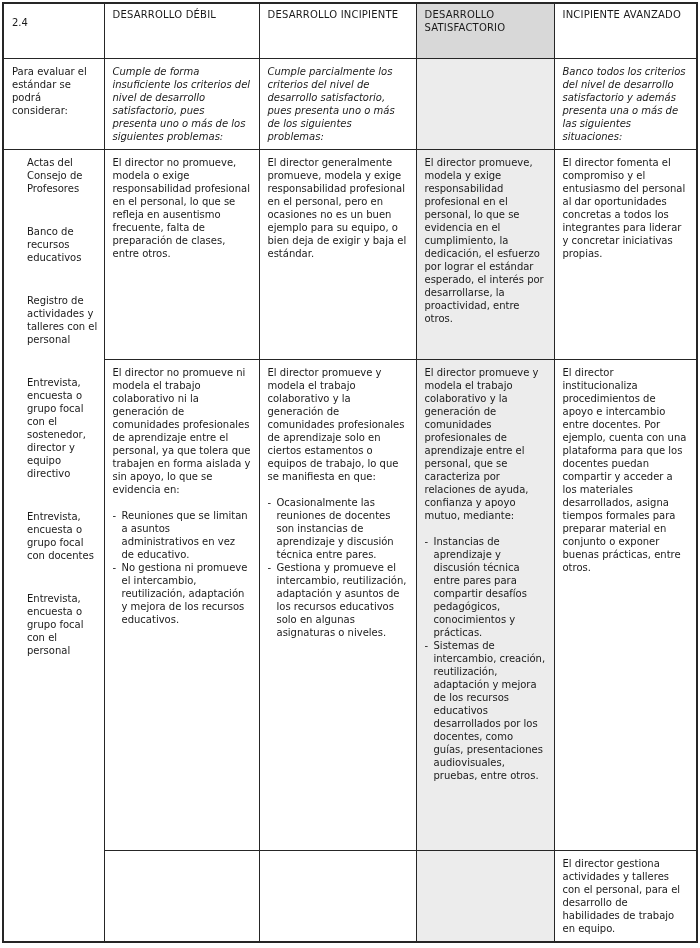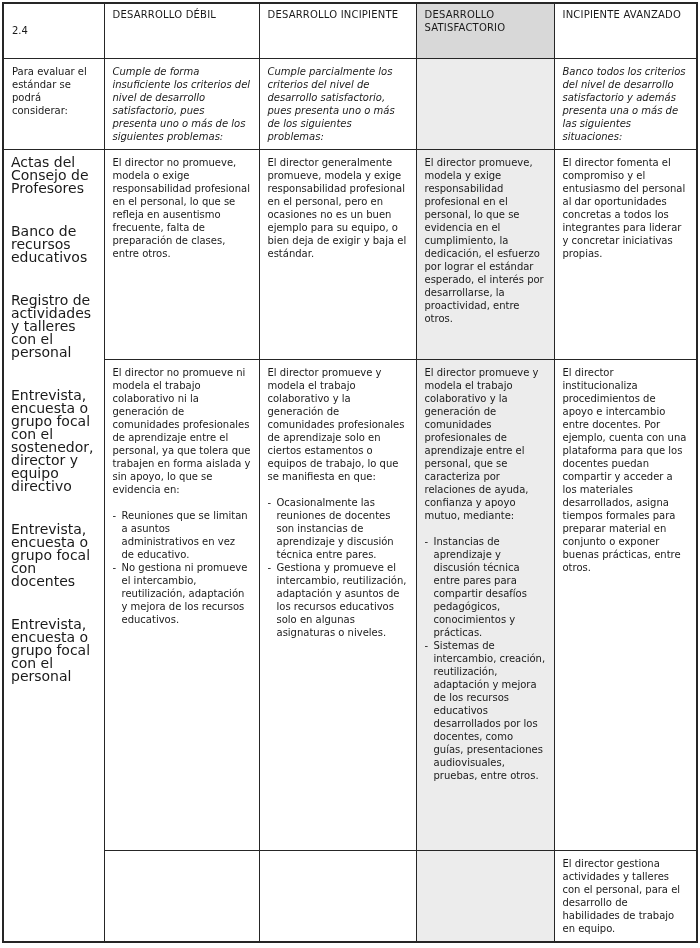--- a/index.html
+++ b/index.html
@@ -18,24 +18,24 @@
   td{
     border:1px solid var(--border,#262626);
     vertical-align:top;
     padding:6px 8px;
     font-size:10px;line-height:13px;
     color:var(--text,#1a1a1a);
     word-wrap:break-word;
   }
   tr.r1{height:55px;} tr.r2{height:90px;} tr.r3{height:210px;} tr.r4{height:491px;} tr.r5{height:72px;}
   td.hdr{text-align:left;padding-top:4px;letter-spacing:.2px;}
-  td.code-cell{padding-top:20px;}
+  td.code-cell{padding-top:12px;}
   td.crit{font-style:italic;}
   .b{font-weight:normal;}
-  td.ev{font-size:14px;line-height:13px;padding:6px 5px 6px 7px;}
+  td.ev{font-size:10px;line-height:13px;padding:6px 5px 6px 23px;}
   .ev-item{margin-bottom:30px;}
   .bullets{margin-top:13px;}
   .bullet{display:flex;}
   .dash{flex:0 0 9px;}
   .btxt{flex:1;}
   .shade-h{background:var(--header-shade,#d8d8d8);}
   .shade-c{background:var(--cell-shade,#ececec);}
 </style>
 </head>
 <body>

